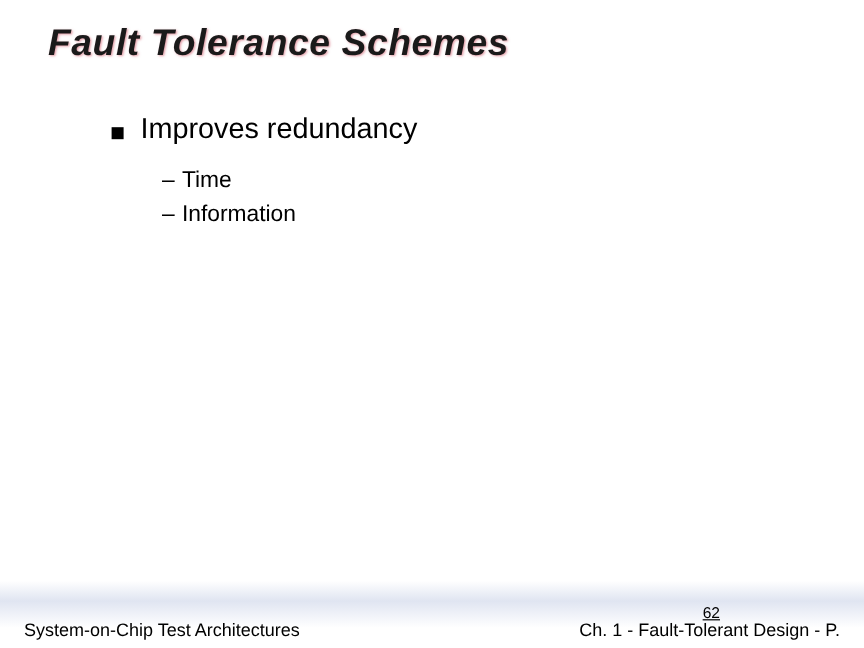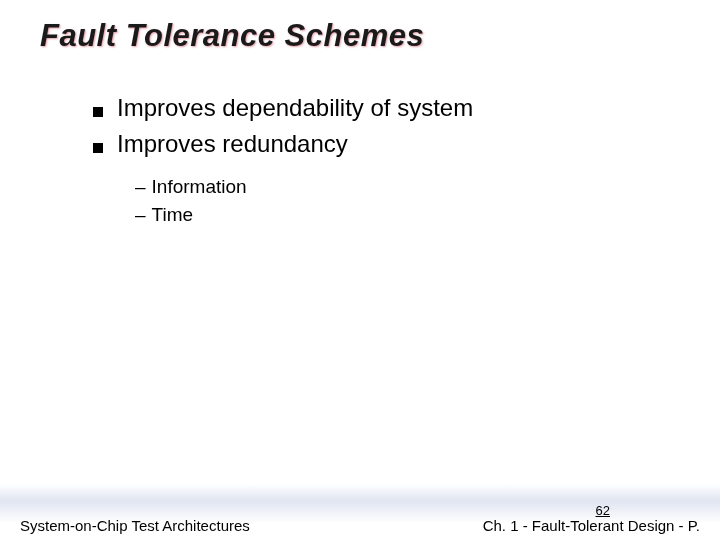--- a/index.html
+++ b/index.html
@@ -95,50 +95,46 @@
       font-family: Arial, sans-serif;
     }
     .footer-right {
       font-size: 15px;
       color: #000;
       text-align: right;
       position: relative;
     }
     .page-num {
       position: absolute;
-      right: 90px;
+      right: 100px;
       top: -14px;
       font-size: 13px;
       color: #000;
       text-decoration: underline;
     }
   </style>
 </head>
 <body>
 
 <div class="slide-title">Fault Tolerance Schemes</div>
 
 <div class="content">
 
   <div class="level2-wrap">
     <div class="level2">
       <span class="bullet-filled"></span>
-      <span>Improves dependability of system</span>
-    </div>
-    <div class="level2">
-      <span class="bullet-filled"></span>
       <span>Improves redundancy</span>
     </div>
 
     <div class="level3-wrap">
       <div class="level3">
-        <span class="dash">–</span><span>Information</span>
+        <span class="dash">–</span><span>Time</span>
       </div>
       <div class="level3">
-        <span class="dash">–</span><span>Time</span>
+        <span class="dash">–</span><span>Information</span>
       </div>
     </div>
   </div>
 </div>
 
 <div class="footer">
   <div class="footer-left">System-on-Chip Test Architectures</div>
   <div class="footer-right">
     <span class="page-num">62</span>
     <span>Ch. 1 - Fault-Tolerant Design - P.</span>

